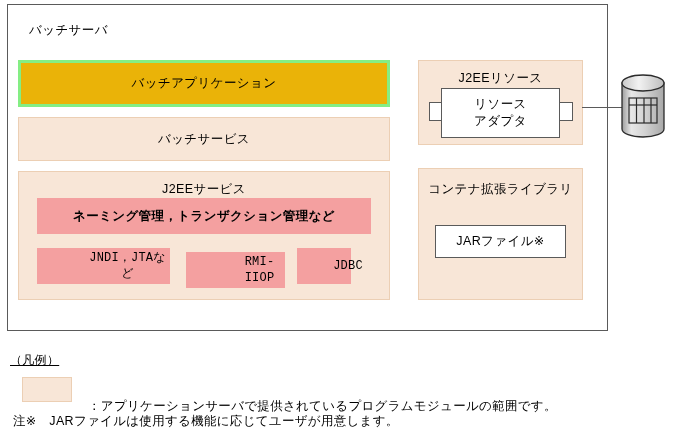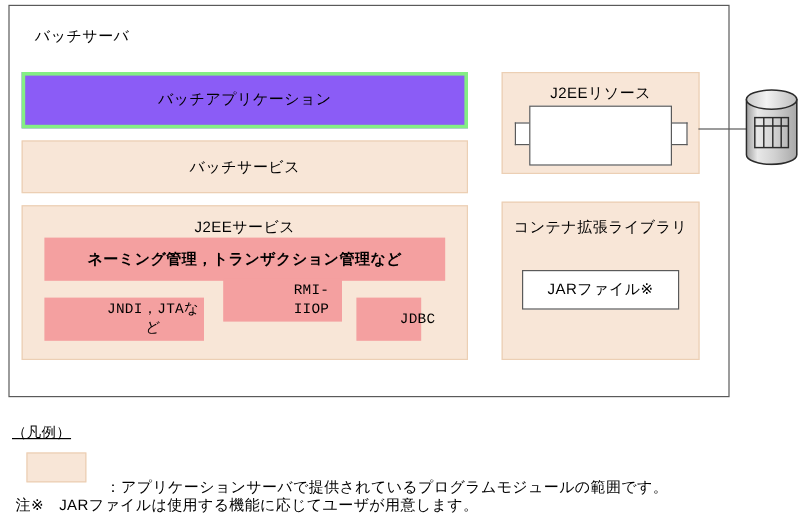--- a/index.html
+++ b/index.html
@@ -80,21 +80,21 @@
     padding-left: 48px;
   }
 
   
   #batch-application {
     position: absolute;
     left: 18px;
     top: 60px;
     width: 372px;
     height: 47px;
-    background: #8b5cf6;
+    background: #eab308;
     border: 3px solid #84ee84;
     box-sizing: border-box;
   }
 
   
   #batch-service {
     left: 18px;
     top: 117px;
     width: 372px;
     height: 44px;
@@ -119,21 +119,21 @@
     font-weight: bold;
   }
   #jndi-jta-box {
     left: 37px;
     top: 248px;
     width: 133px;
     height: 36px;
   }
   #rmi-iiop-box {
     left: 186px;
-    top: 232px;
+    top: 252px;
     width: 99px;
     height: 36px;
   }
   #jdbc-box {
     left: 297px;
     top: 248px;
     width: 54px;
     height: 36px;
   }
 
@@ -293,20 +293,26 @@
 </div>
 
 <div id="j2ee-resource" class="beige-box">
   <div id="j2ee-resource-title" class="box-label">J2EEリソース</div>
 </div>
 
 <div id="resource-adapter-wrap">
   <div id="adapter-tab-left" class="adapter-tab"></div>
   <div id="adapter-tab-right" class="adapter-tab"></div>
   <div id="resource-adapter-body"></div>
+  <div id="resource-adapter-text" class="centered-label">
+    <div>
+      <div>リソース</div>
+      <div>アダプタ</div>
+    </div>
+  </div>
 </div>
 
 <div id="db-connector-line"></div>
 
 <svg id="database-cylinder" viewBox="0 0 44 64">
   <defs>
     <linearGradient id="cylGrad" x1="0" y1="0" x2="1" y2="0">
       <stop offset="0%" stop-color="#9e9e9e"></stop>
       <stop offset="22%" stop-color="#e8e8e8"></stop>
       <stop offset="55%" stop-color="#d2d2d2"></stop>

